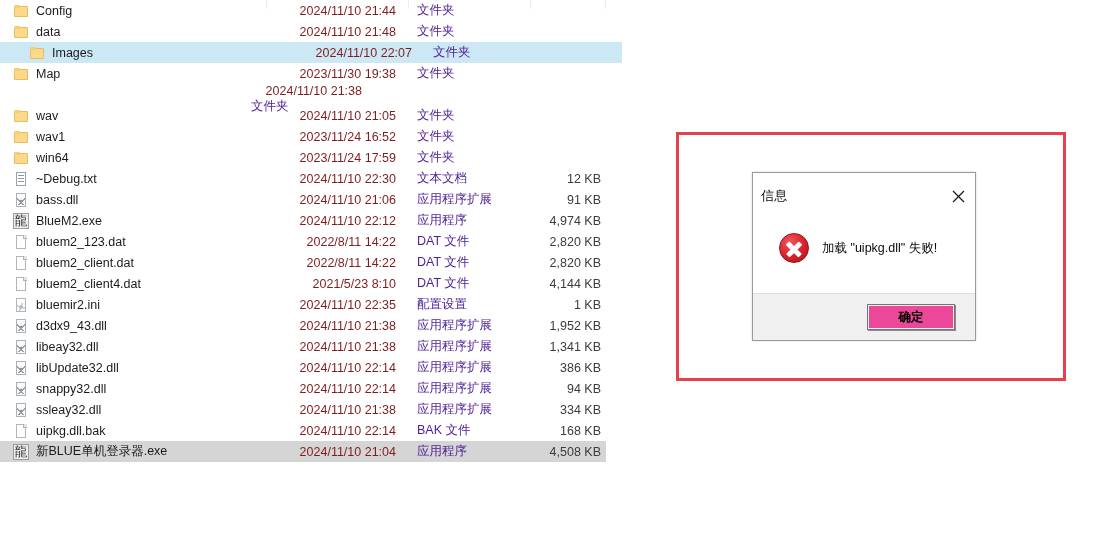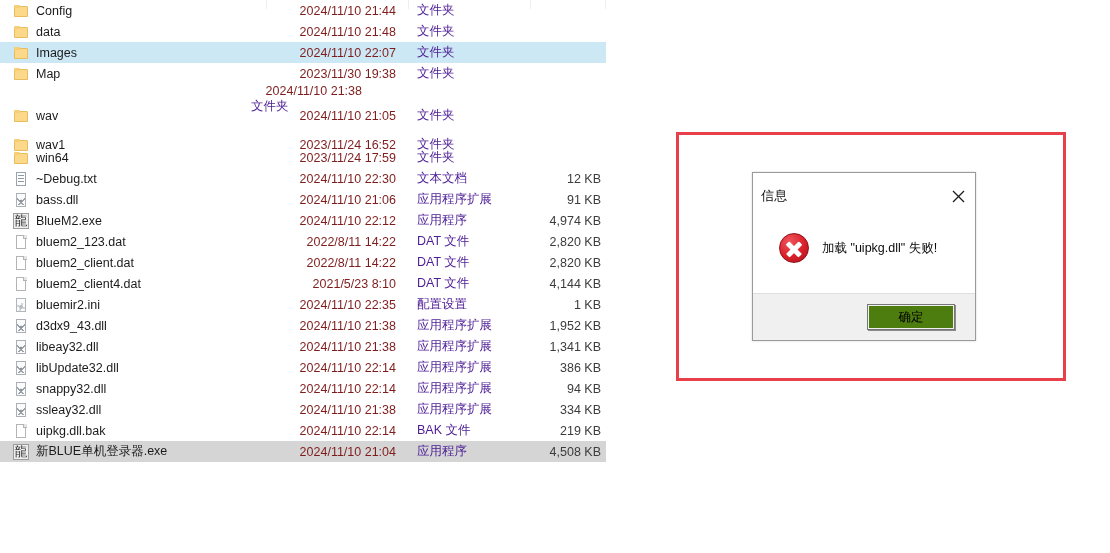--- a/index.html
+++ b/index.html
@@ -35,21 +35,21 @@
     position: absolute;
     left: 0;
     width: 606px;
     height: 21px;
     display: flex;
     align-items: center;
     font-size: 12.5px;
     color: #1b1b1b;
     white-space: nowrap;
   }
-  .row.selected   { background: #cce8f5; }
+  .row.selected   { background: #cce8f5; padding-left: 16px; }
   .row.lastfocus  { background: #d5d5d5; }
 
   .cell-name {
     width: 266px;
     display: flex;
     align-items: center;
     padding-left: 13px;
     box-sizing: border-box;
     overflow: hidden;
   }
@@ -286,31 +286,32 @@
     border-top: 1px solid #dfdfdf;
     display: flex;
     align-items: center;
     justify-content: flex-end;
     padding-right: 20px;
     box-sizing: border-box;
   }
   #dialog-ok-button {
     width: 88px;
     height: 26px;
-    background: #4d7c0f;
+    background: #ec4899;
     border: 1px solid #767676;
     box-shadow: inset 0 0 0 1px #f0f0f0, 1px 1px 0 0 #8a8a8a;
     box-sizing: border-box;
     font-size: 12.5px;
     font-family: "Liberation Sans", sans-serif;
     color: #000000;
     display: flex;
     align-items: center;
     justify-content: center;
     cursor: default;
+    font-weight: bold;
   }
 </style>
 </head>
 <body>
 
 <div id="file-list">
   <div class="col-divider" style="left:266px"></div>
   <div class="col-divider" style="left:408px"></div>
   <div class="col-divider" style="left:530px"></div>
   <div class="col-divider" style="left:605px"></div>
@@ -361,21 +362,21 @@
     </div>
     <div class="row" style="top: 105px;">
       <div class="cell-name">
         <span class="ico ico-folder"></span>
         <span class="name-text">wav</span>
       </div>
       <div class="cell-date">2024/11/10 21:05</div>
       <div class="cell-type">文件夹</div>
       <div class="cell-size"></div>
     </div>
-    <div class="row" style="top: 126px; margin-top: 8px;">
+    <div class="row" style="top: 126px;">
       <div class="cell-name">
         <span class="ico ico-folder"></span>
         <span class="name-text">wav1</span>
       </div>
       <div class="cell-date">2023/11/24 16:52</div>
       <div class="cell-type">文件夹</div>
       <div class="cell-size"></div>
     </div>
     <div class="row" style="top: 147px;">
       <div class="cell-name">
@@ -494,21 +495,21 @@
       <div class="cell-type">应用程序扩展</div>
       <div class="cell-size">334 KB</div>
     </div>
     <div class="row" style="top: 420px;">
       <div class="cell-name">
         <span class="ico ico-file"></span>
         <span class="name-text">uipkg.dll.bak</span>
       </div>
       <div class="cell-date">2024/11/10 22:14</div>
       <div class="cell-type">BAK 文件</div>
-      <div class="cell-size">219 KB</div>
+      <div class="cell-size">168 KB</div>
     </div>
     <div class="row lastfocus" style="top: 441px;">
       <div class="cell-name">
         <span class="ico ico-exe">龍</span>
         <span class="name-text">新BLUE单机登录器.exe</span>
       </div>
       <div class="cell-date">2024/11/10 21:04</div>
       <div class="cell-type">应用程序</div>
       <div class="cell-size">4,508 KB</div>
     </div>

